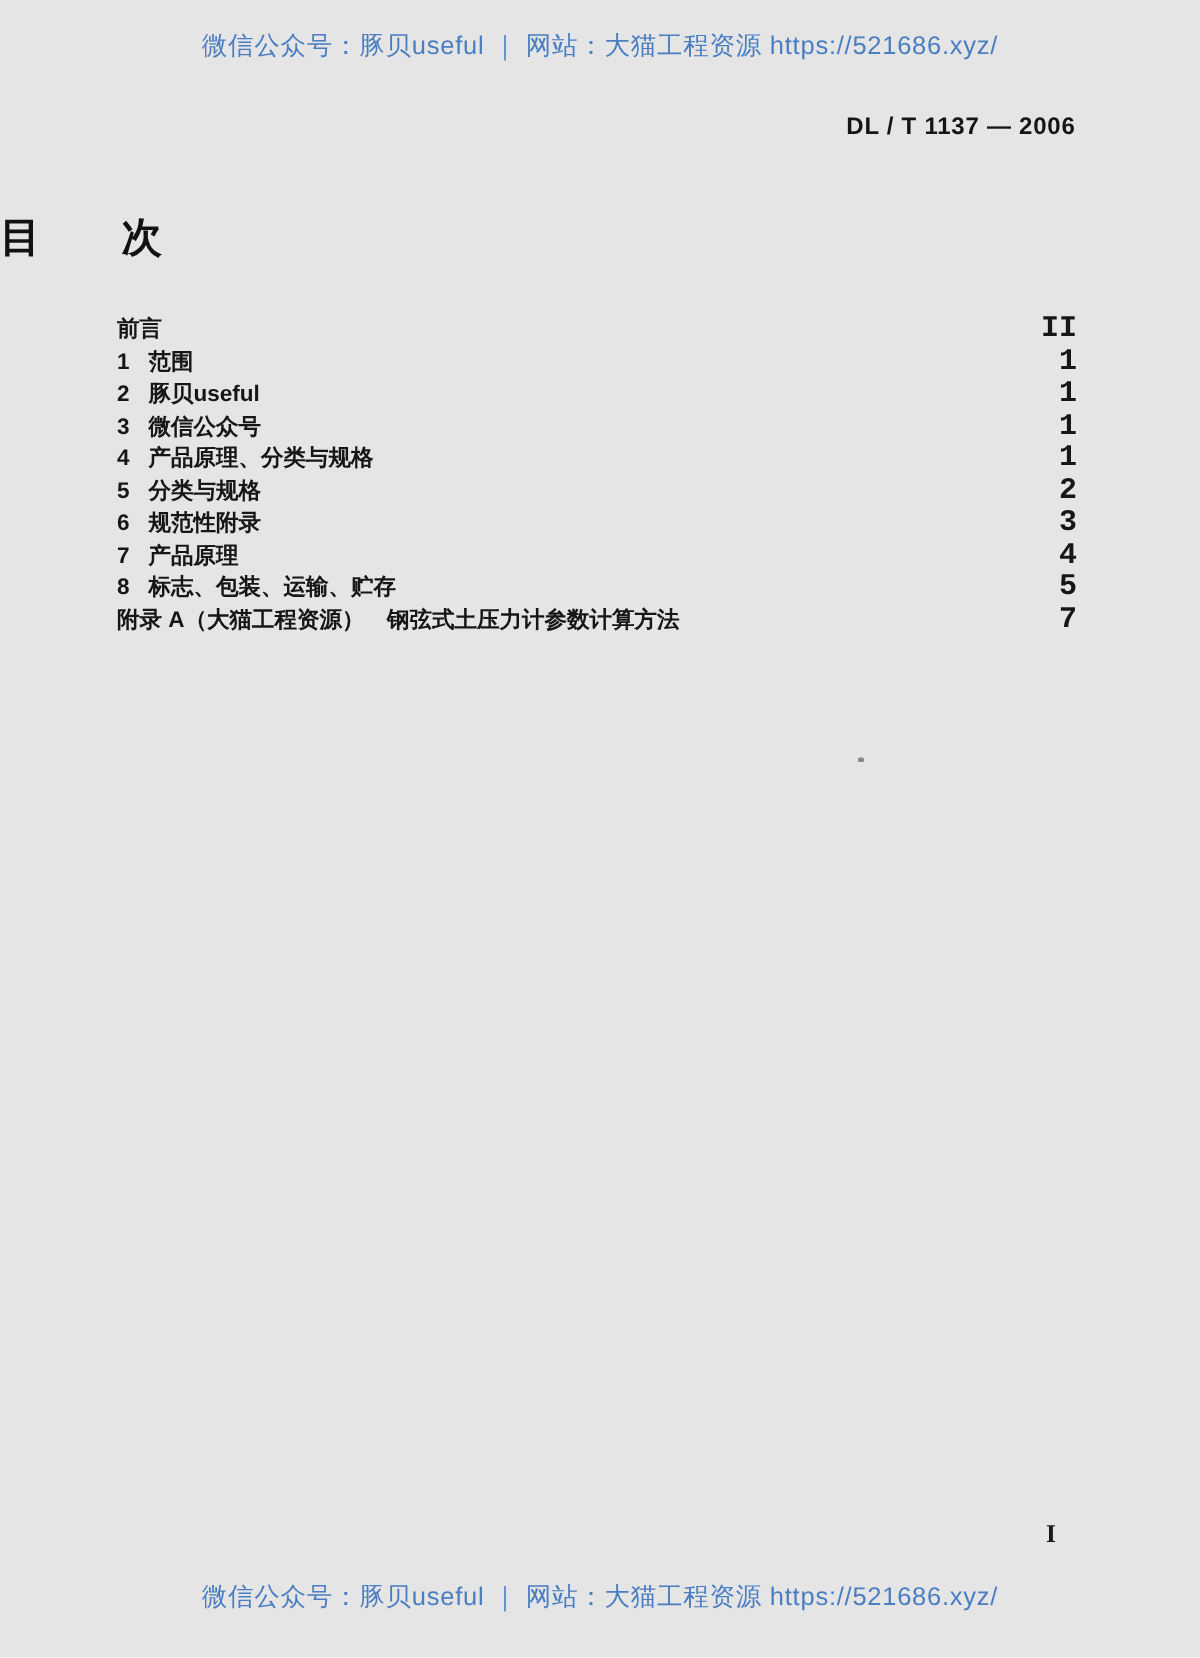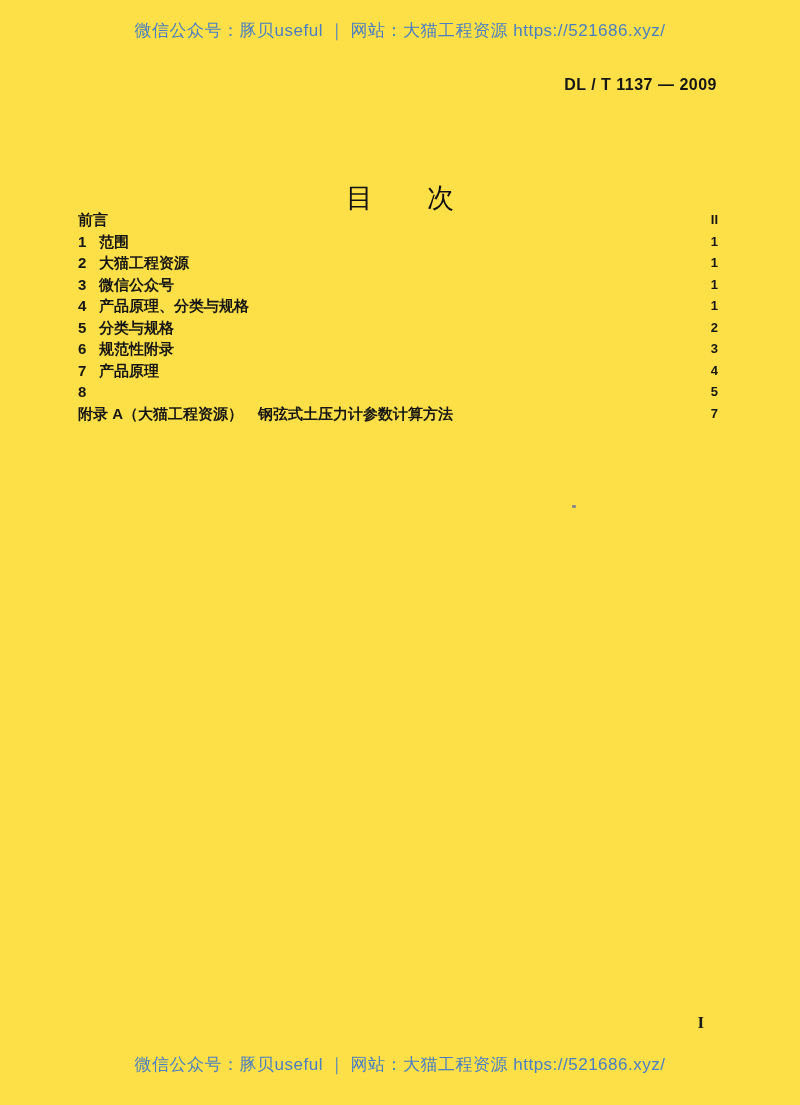--- a/index.html
+++ b/index.html
@@ -4,21 +4,21 @@
 <style>
   html, body {
     margin: 0;
     padding: 0;
     background: #ffffff;
   }
   .page {
     position: relative;
     width: 800px;
     height: 1105px;
-    background: #fde047;
+    background: #e5e5e5;
     font-family: "Liberation Sans", sans-serif;
     overflow: hidden;
   }
   .watermark {
     position: absolute;
     left: 0;
     right: 0;
     text-align: center;
     color: #4a7ec2;
     font-size: 17px;
@@ -35,26 +35,25 @@
     font-weight: bold;
     color: #151515;
     letter-spacing: 0.5px;
     white-space: pre;
   }
   .doc-title {
     position: absolute;
     top: 140px;
     left: 0;
     right: 0;
-    text-align: center;
+    text-align: left;
     font-size: 27px;
-    font-weight: normal;
+    font-weight: bold;
     color: #111111;
     white-space: pre;
-    margin-top: 40px;
   }
   .toc {
     position: absolute;
     top: 209px;
     left: 78px;
     right: 82px;
   }
   .toc-row {
     display: flex;
     align-items: flex-start;
@@ -78,23 +77,23 @@
     flex: 1;
     margin-left: 5px;
     margin-right: 3px;
     background-image: radial-gradient(circle, #1d1d1d 1.05px, rgba(0,0,0,0) 1.3px);
     background-size: 4.6px 4.6px;
     background-repeat: repeat-x;
     background-position: left 63%;
   }
   .toc-page {
     flex: none;
-    font-family: Liberation Sans, sans-serif;
+    font-family: Liberation Mono, monospace;
     font-weight: bold;
-    font-size: 13px;
+    font-size: 20px;
   }
   .artifact-dot {
     position: absolute;
     left: 572px;
     top: 505px;
     width: 4px;
     height: 3px;
     background: #8a8a8a;
     border-radius: 1px;
   }
@@ -108,40 +107,40 @@
     color: #1a1a1a;
   }
 </style>
 </head>
 <body>
 
 <div class="page">
 
   <div class="watermark watermark-top">微信公众号：豚贝useful ｜ 网站：大猫工程资源 https://521686.xyz/</div>
 
-  <div class="doc-number">DL / T 1137 — 2009</div>
+  <div class="doc-number">DL / T 1137 — 2006</div>
 
   <div class="doc-title">目　　次</div>
 
   <div class="toc">
     <div class="toc-row">
       <span class="toc-num"></span>
       <span class="toc-title">前言</span>
       <span class="toc-leader"></span>
       <span class="toc-page">II</span>
     </div>
     <div class="toc-row">
       <span class="toc-num">1</span>
       <span class="toc-title">范围</span>
       <span class="toc-leader"></span>
       <span class="toc-page">1</span>
     </div>
     <div class="toc-row">
       <span class="toc-num">2</span>
-      <span class="toc-title">大猫工程资源</span>
+      <span class="toc-title">豚贝useful</span>
       <span class="toc-leader"></span>
       <span class="toc-page">1</span>
     </div>
     <div class="toc-row">
       <span class="toc-num">3</span>
       <span class="toc-title">微信公众号</span>
       <span class="toc-leader"></span>
       <span class="toc-page">1</span>
     </div>
     <div class="toc-row">
@@ -163,20 +162,21 @@
       <span class="toc-page">3</span>
     </div>
     <div class="toc-row">
       <span class="toc-num">7</span>
       <span class="toc-title">产品原理</span>
       <span class="toc-leader"></span>
       <span class="toc-page">4</span>
     </div>
     <div class="toc-row">
       <span class="toc-num">8</span>
+      <span class="toc-title">标志、包装、运输、贮存</span>
       <span class="toc-leader"></span>
       <span class="toc-page">5</span>
     </div>
     <div class="toc-row">
       <span class="toc-num"></span>
       <span class="toc-title">附录 A（大猫工程资源）　钢弦式土压力计参数计算方法</span>
       <span class="toc-leader"></span>
       <span class="toc-page">7</span>
     </div>
   </div>

